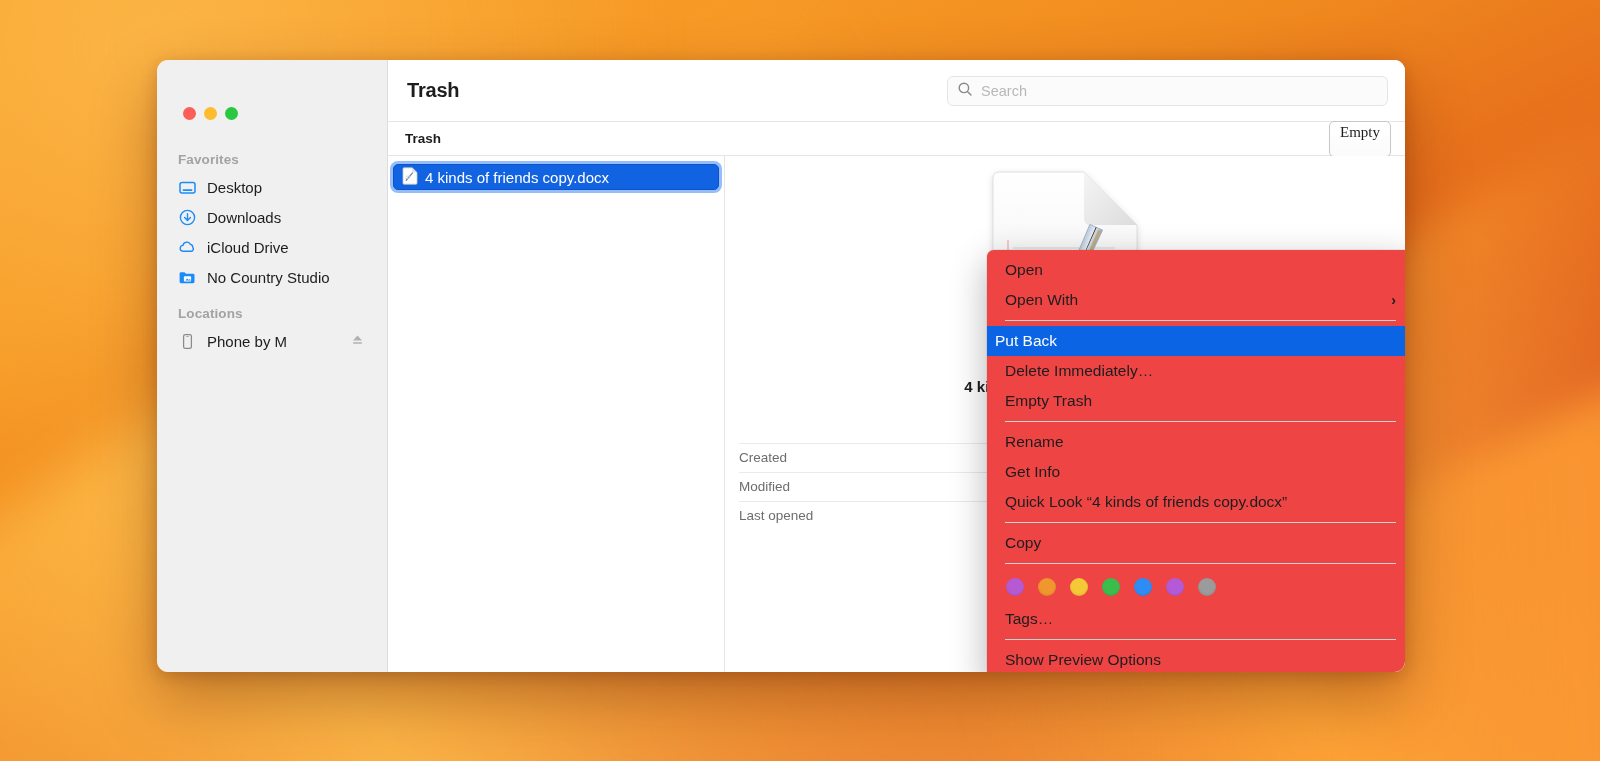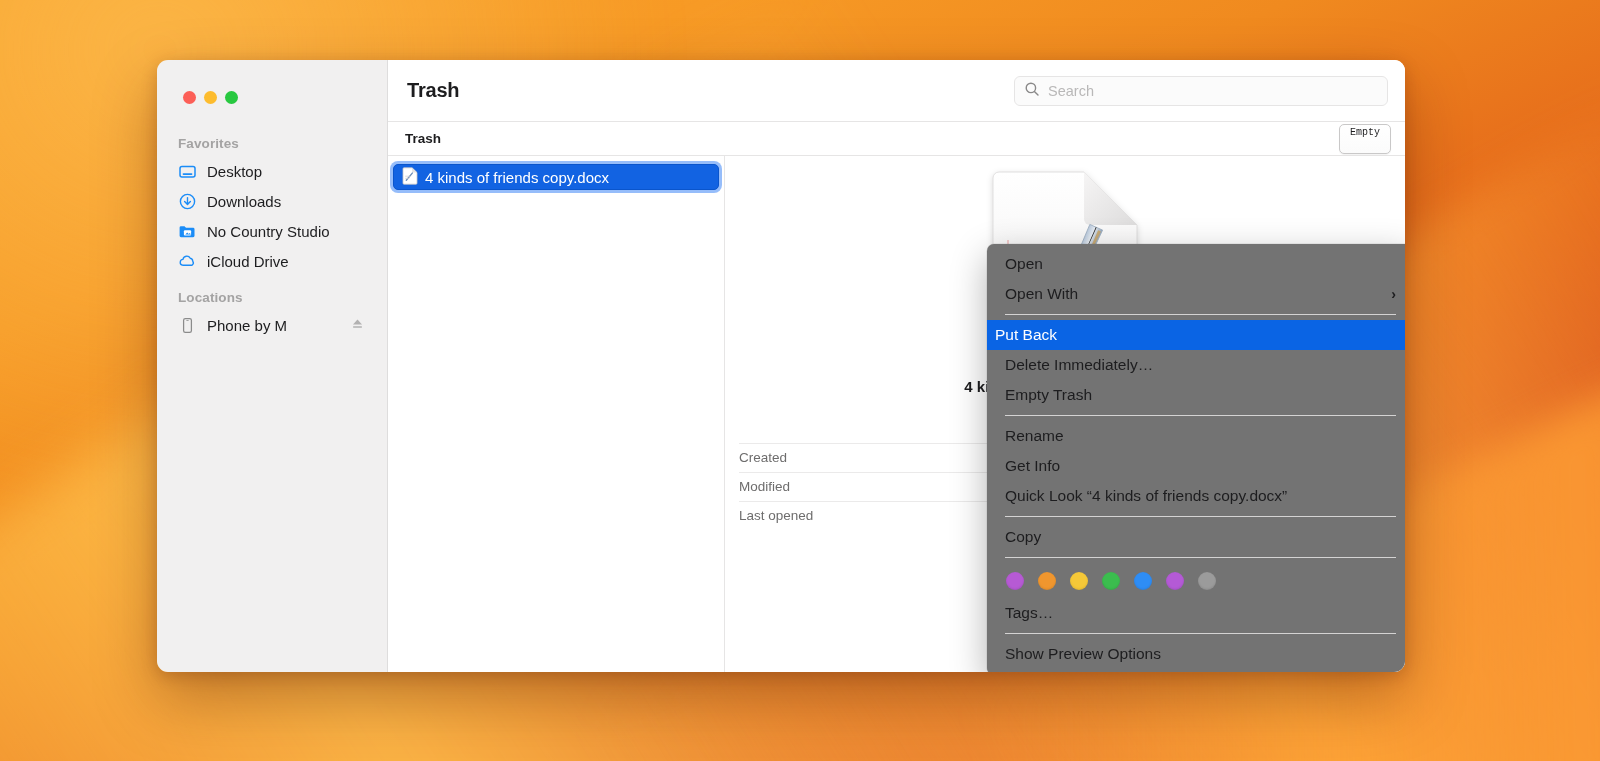--- a/index.html
+++ b/index.html
@@ -70,21 +70,21 @@
     display: flex;
     box-shadow: 0 26px 62px rgba(90,25,0,.38), 0 4px 16px rgba(90,25,0,.22);
   }
 
   
   #sidebar {
     width: 231px;
     flex: 0 0 231px;
     background: #f1f0f0;
     border-right: 1px solid #dedddd;
-    padding-top: 0;
+    padding-top: 16px;
   }
   .traffic-lights {
     display: flex;
     gap: 8px;
     padding: 31px 0 0 26px;
     height: 62px;
   }
   .tl { width: 13px; height: 13px; border-radius: 50%; }
   .tl-close  { background: #fc5f57; }
   .tl-min    { background: #fdbc2e; }
@@ -134,21 +134,21 @@
     border-bottom: 1px solid #e6e5e5;
   }
   #window-title {
     font-size: 20px;
     font-weight: 700;
     color: #1d1d1f;
     letter-spacing: -.2px;
   }
   #search-wrap {
     margin-left: auto;
-    width: 374px;
+    width: 441px;
     height: 30px;
     background: #fbfbfb;
     border: 1px solid #e6e5e5;
     border-radius: 6px;
     display: flex;
     align-items: center;
     padding: 0 9px;
     gap: 8px;
   }
   #search-input {
@@ -171,29 +171,29 @@
     align-items: center;
     padding: 0 14px 0 17px;
   }
   #pathbar-label {
     font-size: 13.5px;
     font-weight: 700;
     color: #1d1d1f;
   }
   #empty-button {
     margin-left: auto;
-    font-size: 10px;
+    font-size: 15px;
     color: #1d1d1f;
     background: linear-gradient(#ffffff, #fbfbfb);
     border: 1px solid #c9c8c8;
     border-radius: 5px;
     padding: 2px 10px 15px;
     box-shadow: 0 1px 1px rgba(0,0,0,.05);
     cursor: default;
-    font-family: Liberation Mono, monospace;
+    font-family: Liberation Serif, serif;
   }
 
   #content {
     flex: 1 1 auto;
     display: flex;
     min-height: 0;
     position: relative;
   }
 
   
@@ -275,23 +275,23 @@
     position: relative;
     width: 152px;
     height: 194px;
     filter: drop-shadow(0 2px 3px rgba(0,0,0,.14));
   }
 
   
   #context-menu {
     position: absolute;
     left: 599px;
-    top: 184px;
+    top: 190px;
     width: 425px;
-    background: #737373;
+    background: #ef4444;
     border-radius: 7px;
     box-shadow: 0 12px 36px rgba(0,0,0,.30), 0 0 0 .5px rgba(0,0,0,.12);
     padding: 5px 0 6px;
     z-index: 50;
     overflow: hidden;
   }
   .menu-item {
     height: 30px;
     display: flex;
     align-items: center;
@@ -361,42 +361,42 @@
       </div>
 
       <div class="sb-item">
         <span class="sb-ico">
           <svg width="19" height="19" viewBox="0 0 19 19">
             <circle cx="9.5" cy="9.5" r="7.1" fill="none" stroke="#1b8cf7" stroke-width="1.4"></circle>
             <path d="M9.5 5.6 V12.1 M6.6 9.4 L9.5 12.4 L12.4 9.4" fill="none" stroke="#1b8cf7" stroke-width="1.4" stroke-linecap="round" stroke-linejoin="round"></path>
           </svg>
         </span>
         <span class="sb-label">Downloads</span>
+      </div>
+
+      <div class="sb-item">
+        <span class="sb-ico">
+          <svg width="19" height="19" viewBox="0 0 19 19">
+            <path d="M4.6 13.2 a2.9 2.9 0 0 1 .35 -5.75 a3.9 3.9 0 0 1 7.3 -1.2 a3 3 0 0 1 2.5 2.95
+                     a2.9 2.9 0 0 1 -0.7 4 z" fill="none" stroke="#1b8cf7" stroke-width="1.35" stroke-linejoin="round"></path>
+          </svg>
+        </span>
+        <span class="sb-label">iCloud Drive</span>
       </div>
 
       <div class="sb-item">
         <span class="sb-ico">
           <svg width="19" height="19" viewBox="0 0 19 19">
             <path d="M1.6 5.6 a1.4 1.4 0 0 1 1.4 -1.4 h3.5 l1.5 1.6 h7.1 a1.4 1.4 0 0 1 1.4 1.4 v6.6
                      a1.4 1.4 0 0 1 -1.4 1.4 h-12.1 a1.4 1.4 0 0 1 -1.4 -1.4 z" fill="#1b8cf7"></path>
             <rect x="5.9" y="8.3" width="7.2" height="5.1" rx="1" fill="#ffffff"></rect>
             <path d="M7.3 12.6 l1.9 -2.1 l1.5 1.6 l1 -1.0 l1.3 1.5 z" fill="#1b8cf7"></path>
           </svg>
         </span>
         <span class="sb-label">No Country Studio</span>
-      </div>
-
-      <div class="sb-item">
-        <span class="sb-ico">
-          <svg width="19" height="19" viewBox="0 0 19 19">
-            <path d="M4.6 13.2 a2.9 2.9 0 0 1 .35 -5.75 a3.9 3.9 0 0 1 7.3 -1.2 a3 3 0 0 1 2.5 2.95
-                     a2.9 2.9 0 0 1 -0.7 4 z" fill="none" stroke="#1b8cf7" stroke-width="1.35" stroke-linejoin="round"></path>
-          </svg>
-        </span>
-        <span class="sb-label">iCloud Drive</span>
       </div>
 
       <div class="sb-section-title">Locations</div>
 
       <div class="sb-item">
         <span class="sb-ico">
           <svg width="19" height="19" viewBox="0 0 19 19">
             <rect x="5.6" y="2.6" width="7.8" height="13.8" rx="1.7" fill="none" stroke="#8b8b8b" stroke-width="1.25"></rect>
             <rect x="8.2" y="4.2" width="2.6" height=".8" rx=".4" fill="#8b8b8b"></rect>
           </svg>

